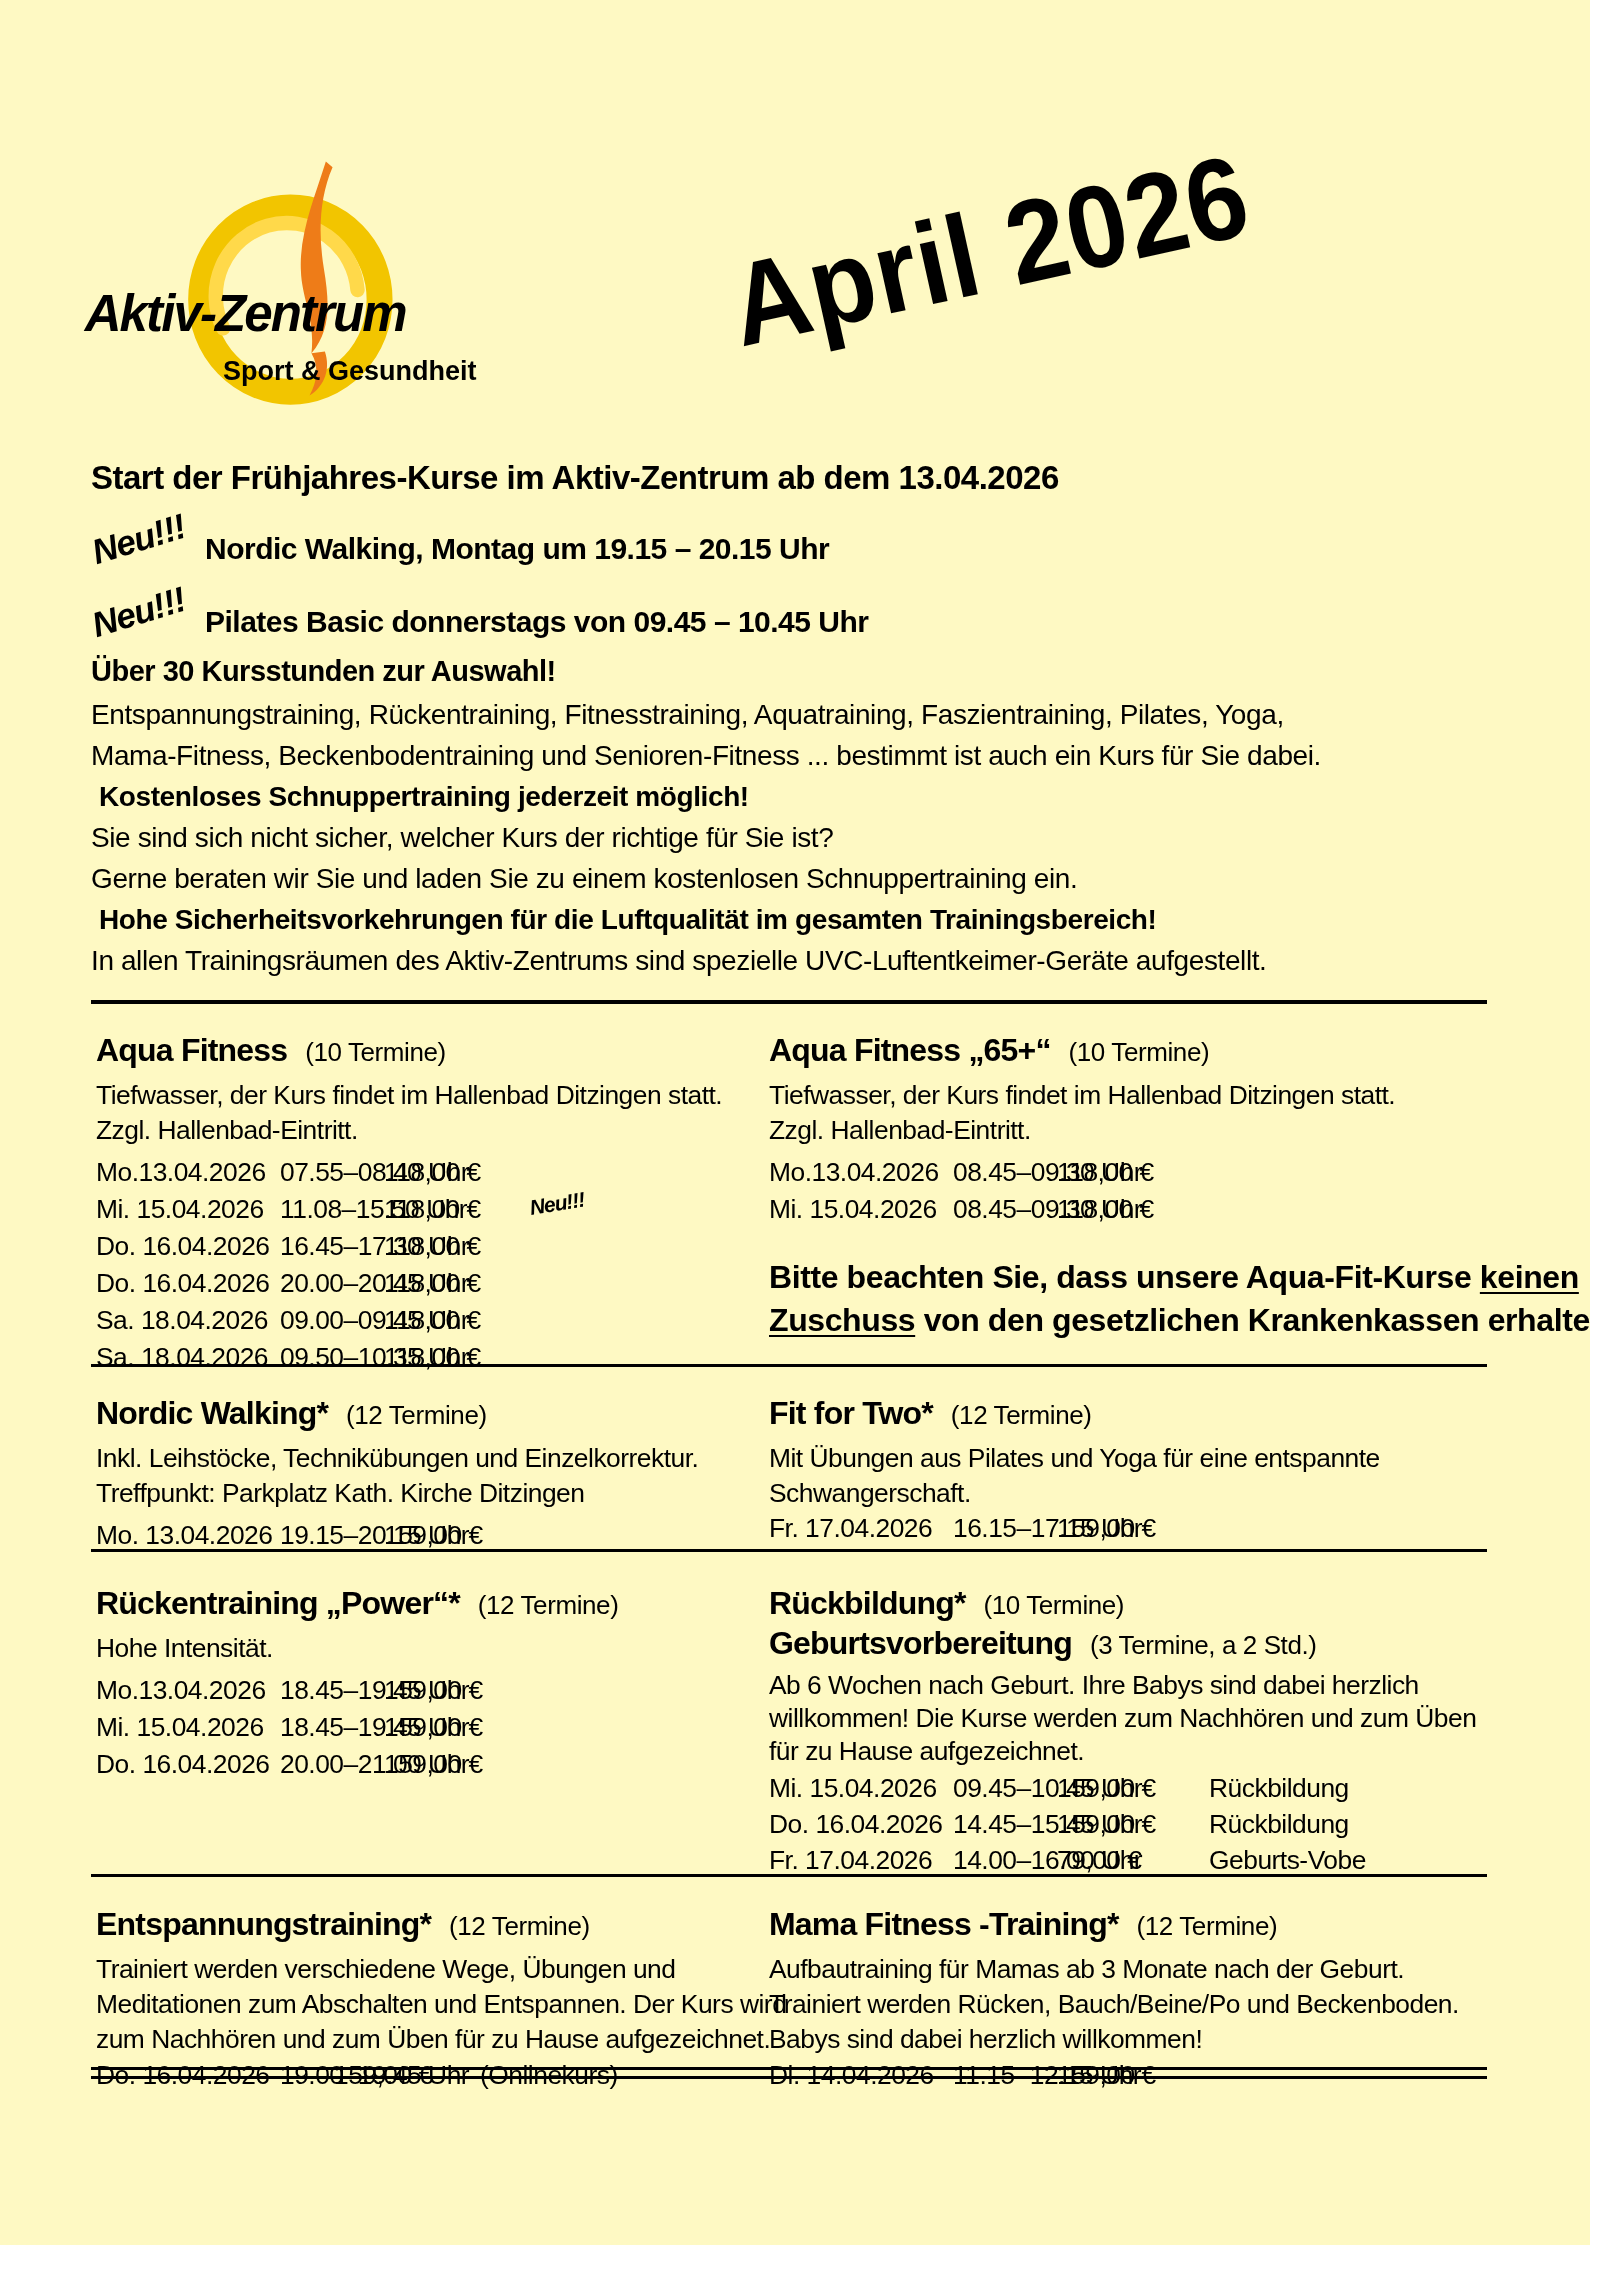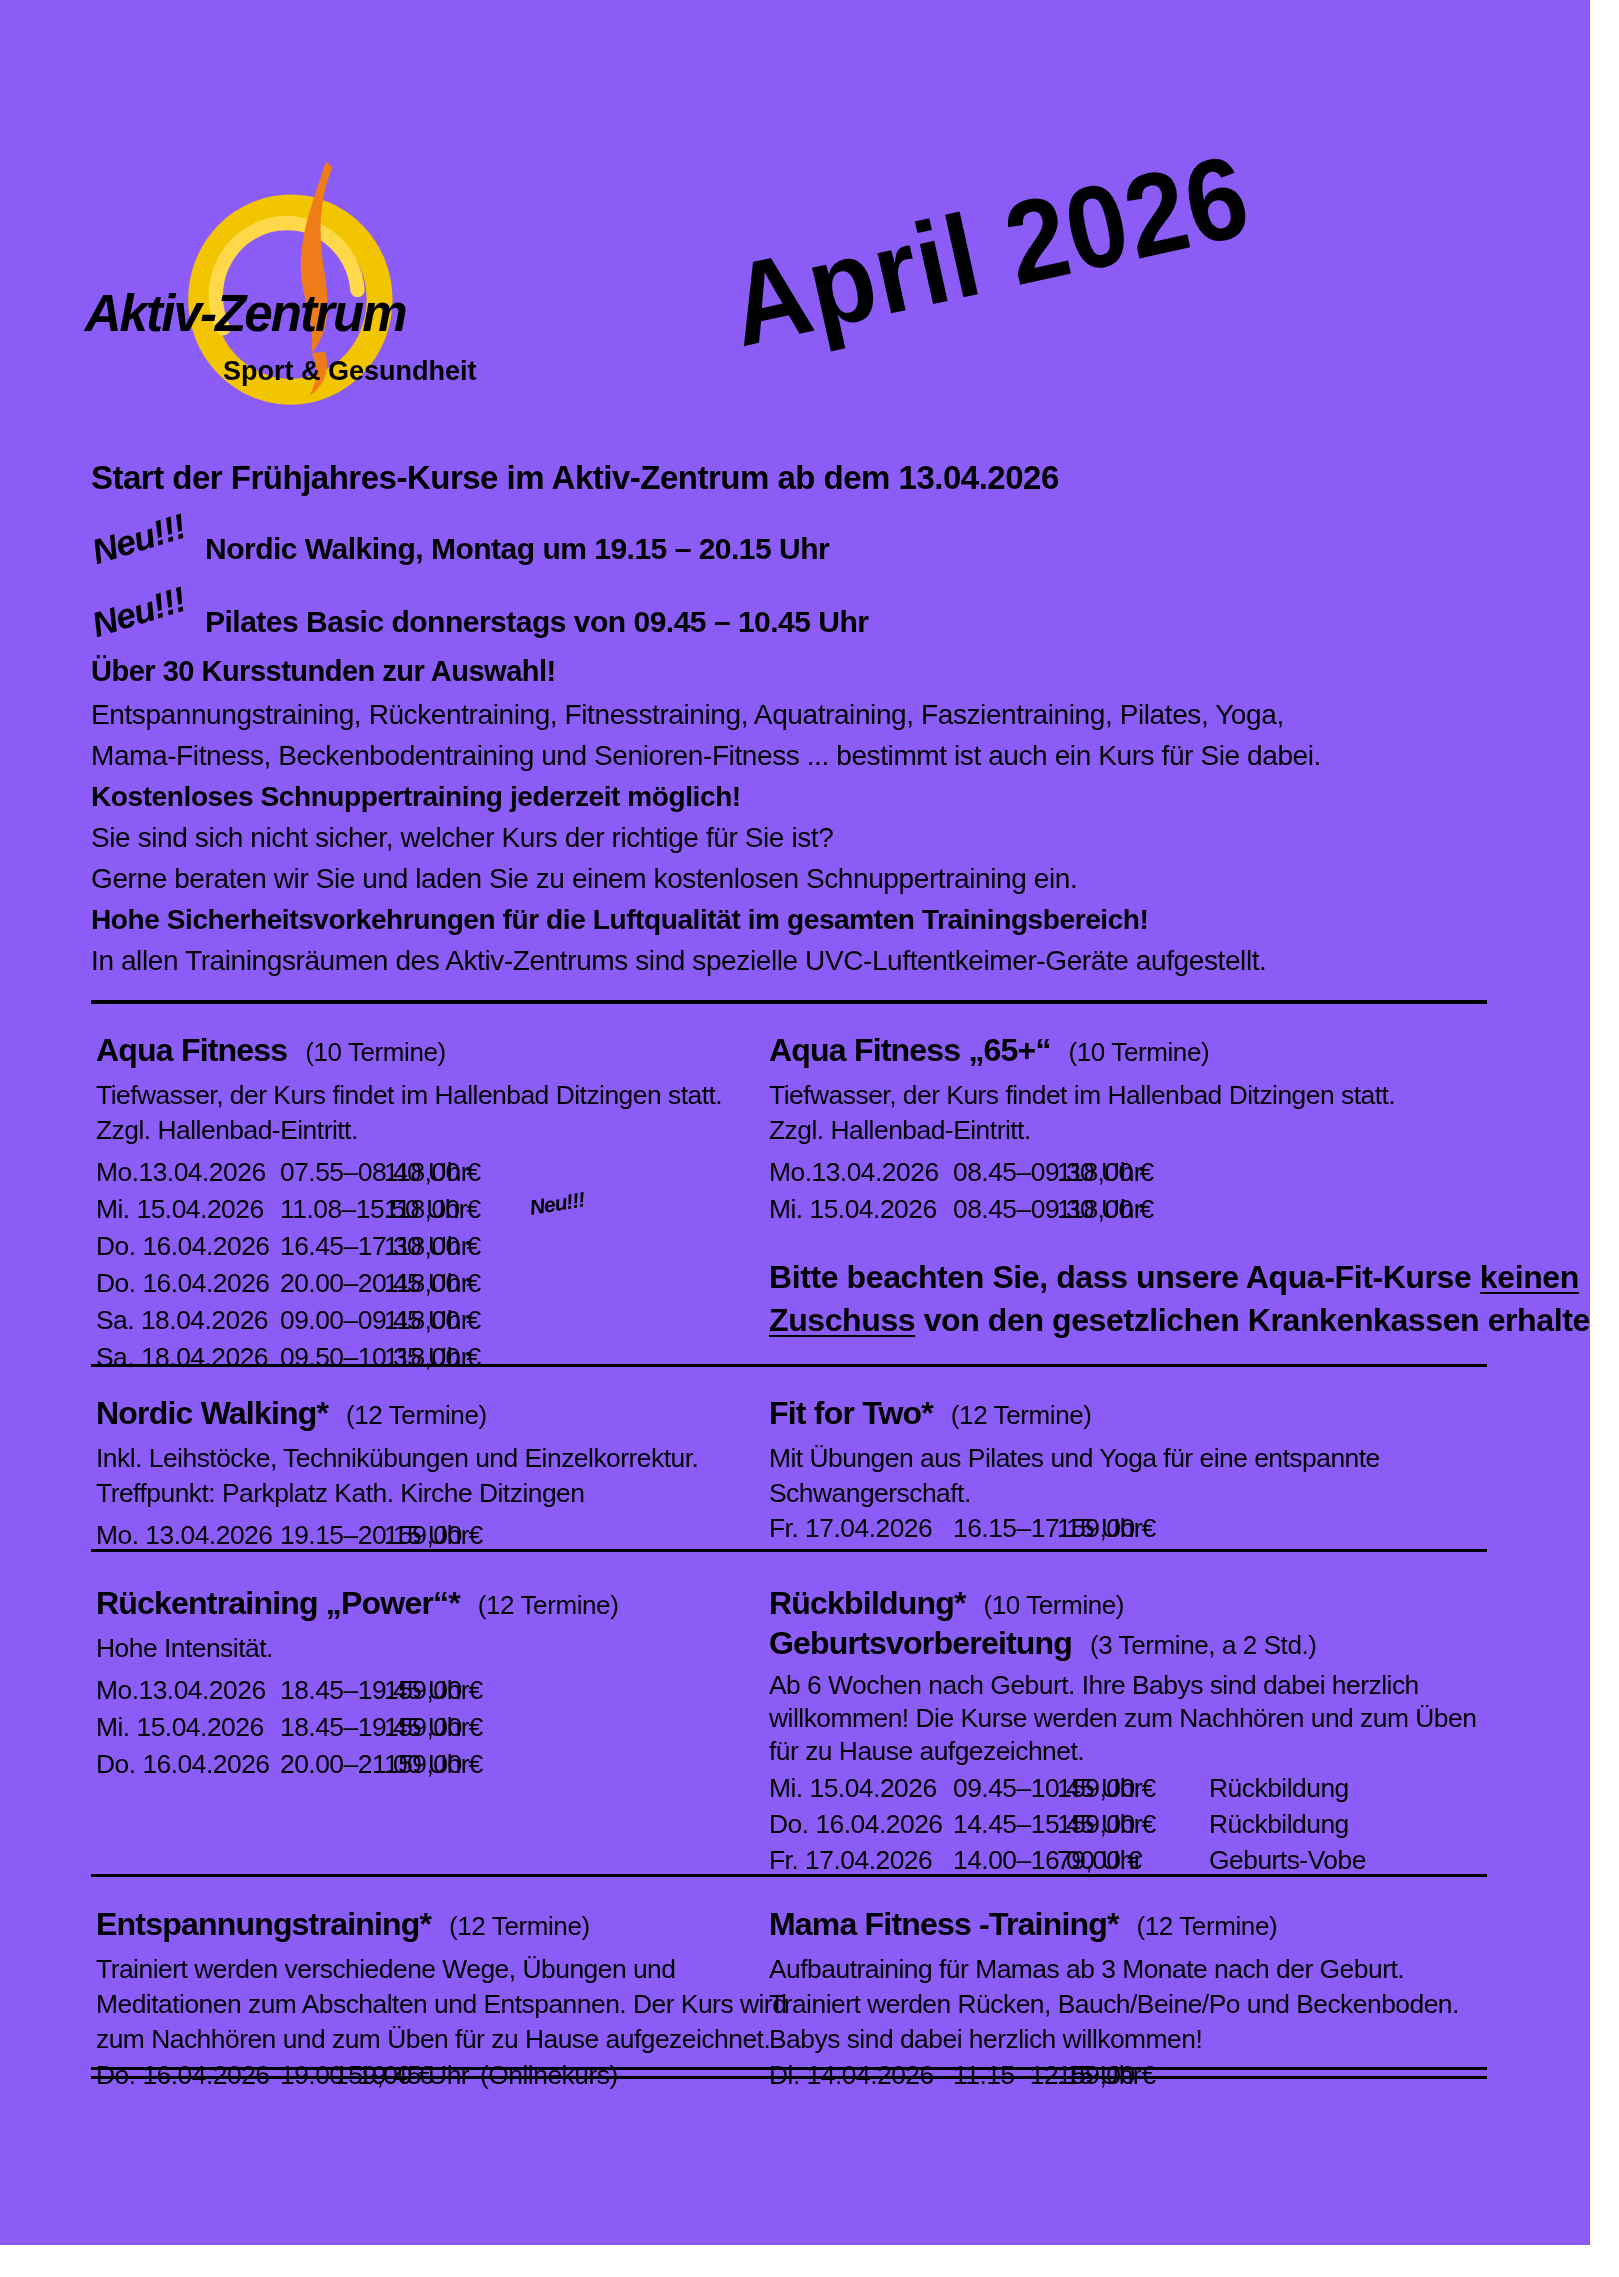--- a/index.html
+++ b/index.html
@@ -1,37 +1,37 @@
 <!DOCTYPE html>
 <html><head>
 <meta charset="utf-8">
 <style>
   html,body{margin:0;padding:0;background:#ffffff;}
   body{width:1620px;height:2278px;position:relative;font-family:"Liberation Sans",sans-serif;color:#000;}
-  .page{position:absolute;left:0;top:0;width:1590px;height:2245px;background:#8b5cf6;overflow:hidden;}
+  .page{position:absolute;left:0;top:0;width:1590px;height:2245px;background:#fef9c3;overflow:hidden;}
 
   
   .logo{position:absolute;left:77px;top:125px;width:538px;height:331px;}
   .logo svg{position:absolute;left:0;top:0;}
   .logo-name{position:absolute;left:7.7px;top:159px;font-size:51px;font-weight:900;font-style:italic;letter-spacing:-1.9px;white-space:nowrap;}
   .logo-tag{position:absolute;left:146px;top:231px;font-size:27px;font-weight:700;letter-spacing:0px;white-space:nowrap;}
 
   
   .april{position:absolute;left:747px;top:248px;width:672px;font-size:108px;font-weight:900;letter-spacing:1px;white-space:nowrap;transform:rotate(-12.5deg) scaleY(1.08);transform-origin:left bottom;}
 
   
   .headline{position:absolute;left:91px;top:459px;font-size:33px;font-weight:700;letter-spacing:-0.5px;white-space:nowrap;}
   .neu-row{position:absolute;left:91px;width:865px;height:77px;}
   .neu-row.r1{top:509px;} .neu-row.r2{top:582px;}
   .neu-badge{position:absolute;left:0;top:9.6px;font-size:35px;font-weight:800;font-style:italic;letter-spacing:-1px;transform:rotate(-17deg);display:inline-block;}
   .neu-text{position:absolute;left:108px;top:23px;font-size:30px;font-weight:700;letter-spacing:-0.5px;white-space:nowrap;margin-left:6px;}
   .subline{position:absolute;left:91px;top:655px;font-size:29px;font-weight:700;letter-spacing:-0.5px;white-space:nowrap;}
   .paras{position:absolute;left:91px;top:694px;font-size:28px;line-height:41px;letter-spacing:-0.4px;}
   .paras div{white-space:nowrap;}
-  .paras .b{font-weight:700;}
+  .paras .b{font-weight:700;margin-left:8px;}
 
   
   .sep{position:absolute;left:91px;width:1396px;height:2.9px;background:#000;}
   .sep.s1{top:1000px;height:3.8px;}
   .sep.s2{top:1364px;}
   .sep.s3{top:1549px;}
   .sep.s4{top:1874px;}
   .sep.s5a{top:2067px;}
   .sep.s5b{top:2076px;}
 

